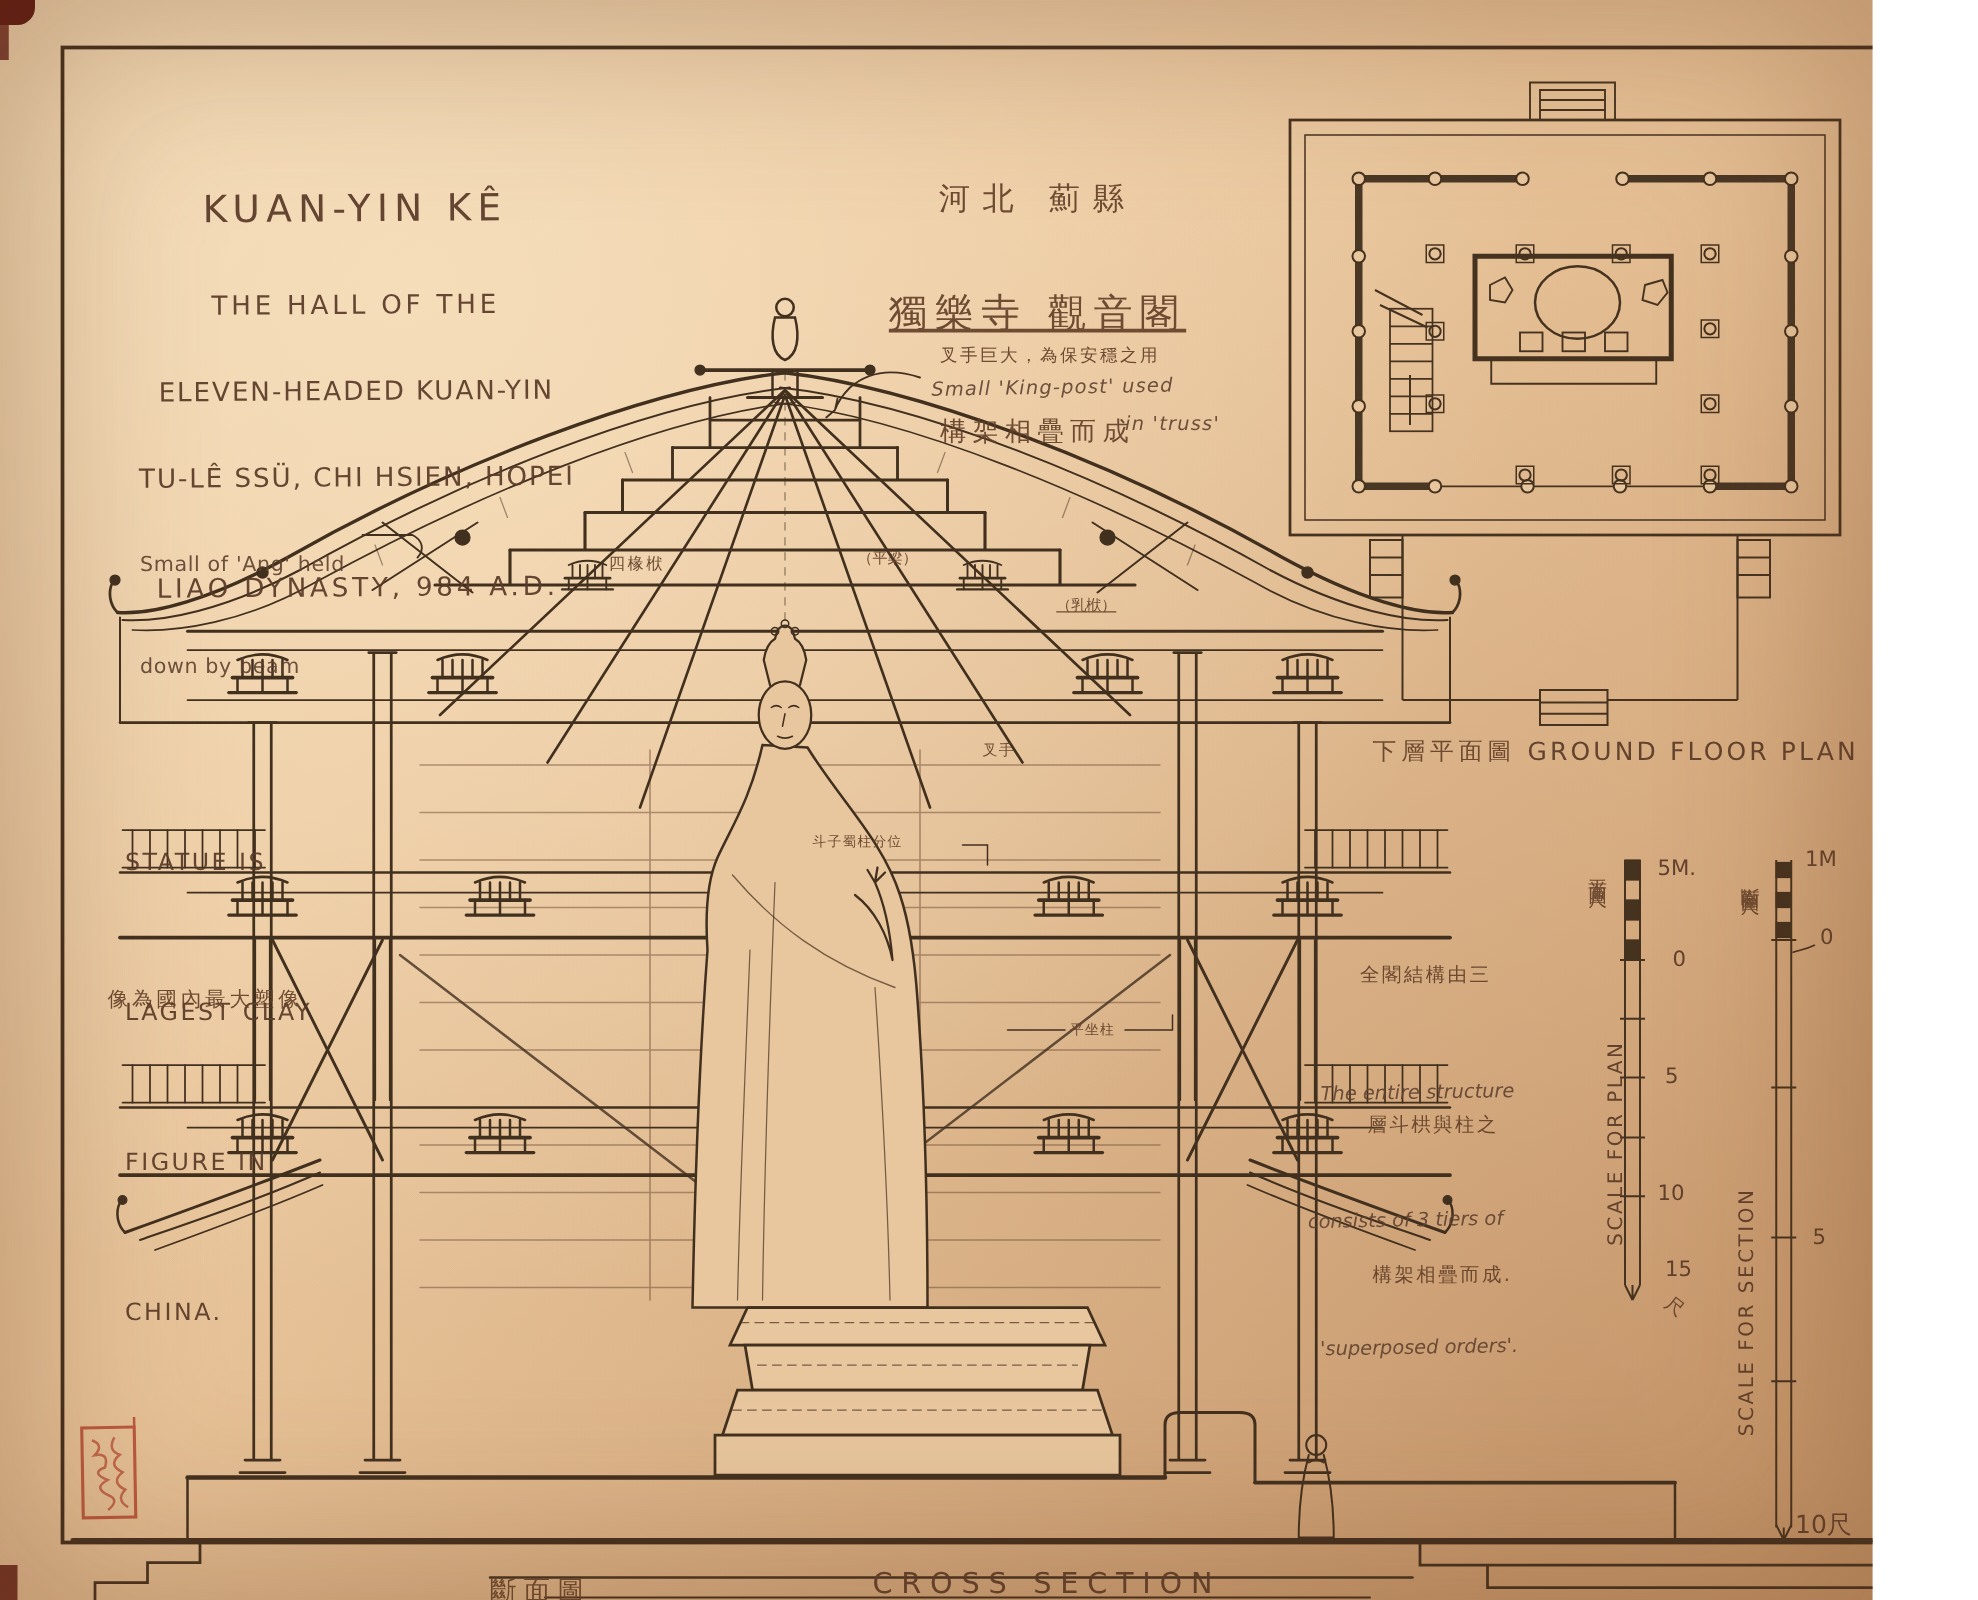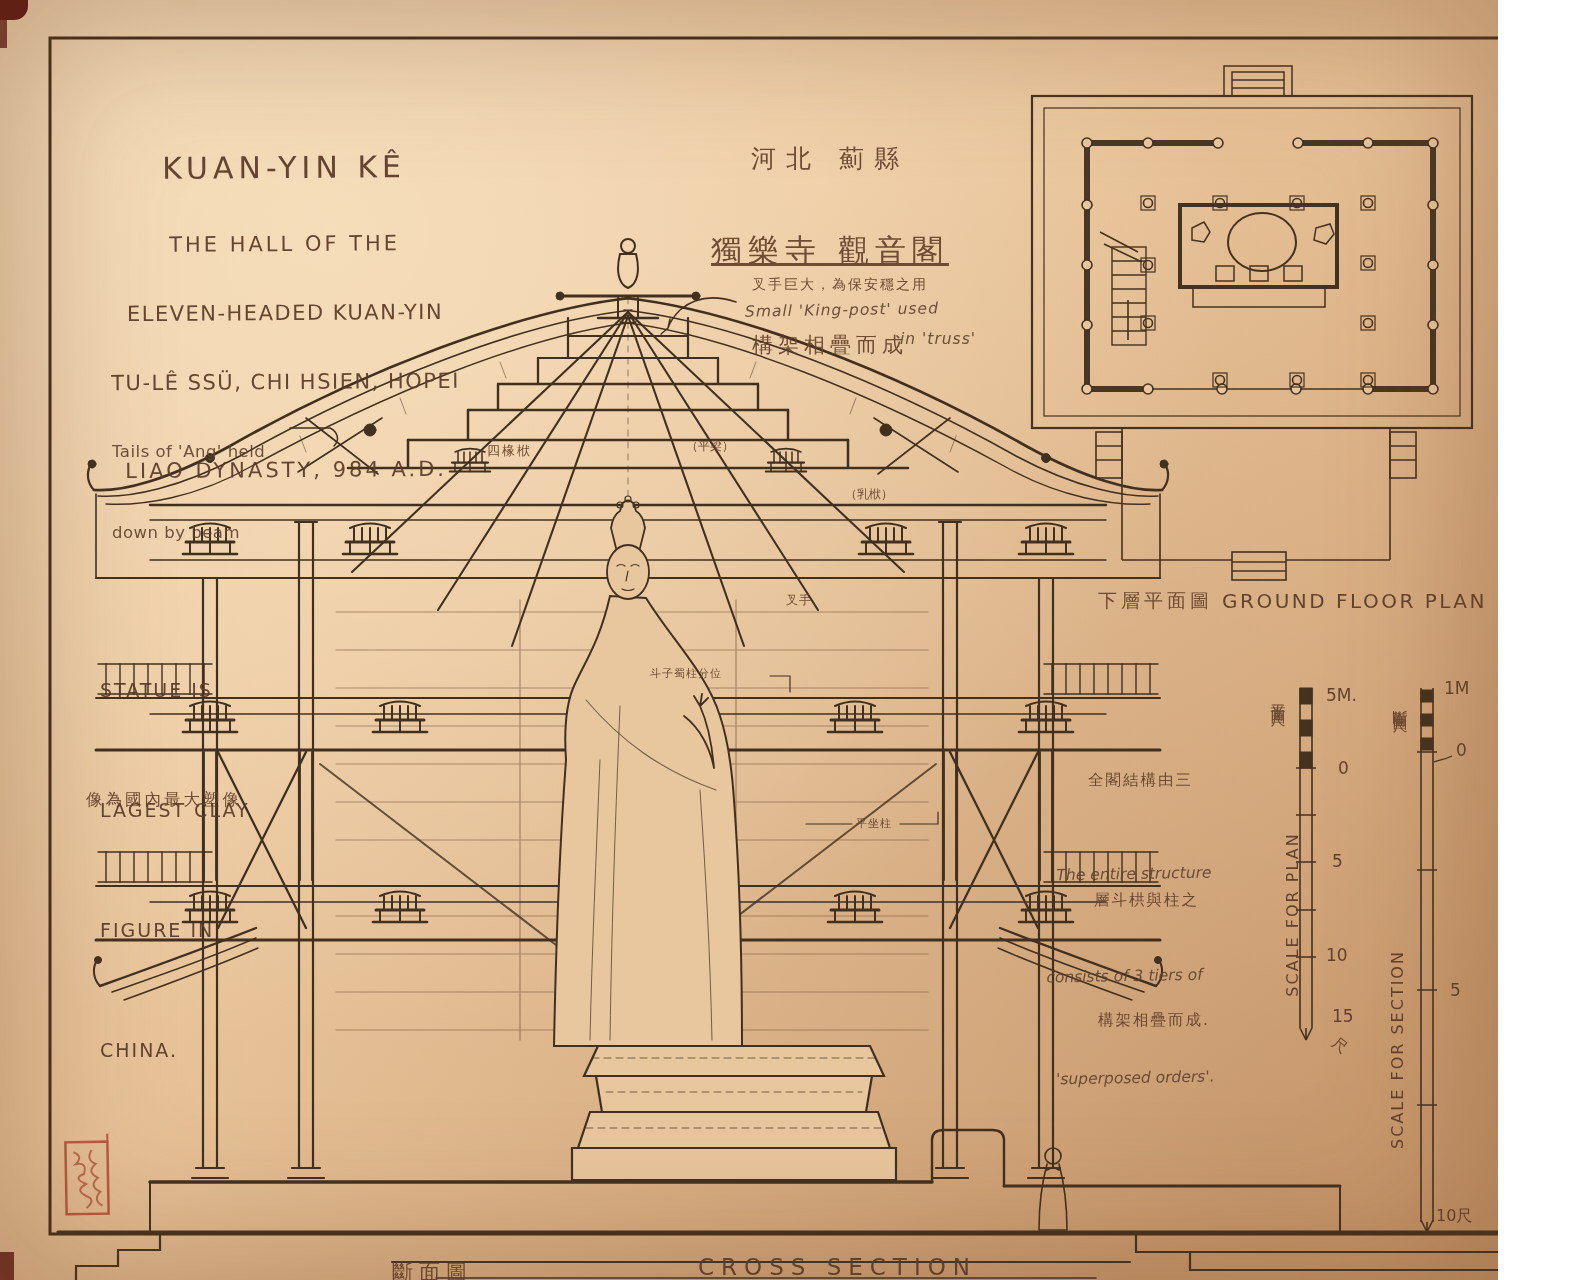--- a/index.html
+++ b/index.html
@@ -331,21 +331,21 @@
 <div class="txt cjk center" style="left:695px;top:104px;width:270px;">
   <div style="font-size:25px;letter-spacing:10px;">河北 薊縣</div>
   <div style="font-size:31px;letter-spacing:6px;margin-top:17px;text-decoration:underline;">獨樂寺 觀音閣</div>
   <div style="font-size:21px;letter-spacing:5px;margin-top:21px;">構架相疊而成</div>
 </div>
 
 <div class="txt cjk" style="left:1098px;top:588px;font-size:19px;letter-spacing:4px;">下層平面圖</div>
 <div class="txt arch" style="left:1222px;top:589px;font-size:20px;letter-spacing:2.5px;">GROUND FLOOR PLAN</div>
 
 <div class="txt hand" style="left:112px;top:384px;font-size:16.5px;letter-spacing:.5px;line-height:27px;">
-  <div>Tails of 'Ang' held</div>
+  <div>Small of 'Ang' held</div>
   <div>down by beam</div>
 </div>
 
 <div class="txt cjk" style="left:752px;top:276px;font-size:14px;letter-spacing:2px;">叉手巨大，為保安穩之用</div>
 <div class="txt hand it" style="left:745px;top:301px;font-size:15.5px;letter-spacing:1px;transform:rotate(-1deg);">Small 'King-post' used</div>
 <div class="txt hand it" style="left:852px;top:330px;font-size:15.5px;letter-spacing:1px;margin-left:48px;">in 'truss'</div>
 
 <div class="txt arch" style="left:100px;top:590px;font-size:19px;letter-spacing:2px;line-height:40px;">
   <div>STATUE IS</div>
   <div>LAGEST CLAY</div>
@@ -362,21 +362,21 @@
 </div>
 
 <div class="txt hand it" style="left:1046px;top:789px;font-size:15.5px;line-height:34px;transform:rotate(-1deg);">
   <div style="margin-left:12px;">The entire structure</div>
   <div>consists of 3 tiers of</div>
   <div style="margin-left:8px;">'superposed orders'.</div>
 </div>
 
 <div class="txt cjk" style="left:487px;top:442px;font-size:13px;letter-spacing:2px;">四椽栿</div>
 <div class="txt cjk" style="left:686px;top:438px;font-size:12px;">（平梁）</div>
-<div class="txt cjk" style="left:845px;top:486px;font-size:12px;">（乳栿）</div>
+<div class="txt cjk" style="left:845px;top:476px;font-size:12px;text-decoration:underline;">（乳栿）</div>
 <div class="txt cjk" style="left:786px;top:592px;font-size:12px;letter-spacing:1px;">叉手</div>
 <div class="txt cjk" style="left:650px;top:666px;font-size:11px;letter-spacing:1px;">斗子蜀柱分位</div>
 <div class="txt cjk" style="left:856px;top:816px;font-size:11px;letter-spacing:1px;">平坐柱</div>
 
 <div class="txt cjk" style="left:392px;top:1258px;font-size:21px;letter-spacing:6px;">斷面圖</div>
 <div class="txt arch" style="left:650px;top:1254px;font-size:23px;letter-spacing:7px;margin-left:48px;">CROSS SECTION</div>
 
 <div class="txt cjk vcjk" style="left:1268px;top:692px;font-size:15px;">平面圖尺</div>
 <div class="txt arch rot" style="left:1202px;top:905px;width:180px;font-size:16px;letter-spacing:2px;">SCALE FOR PLAN</div>
 <div class="txt arch" style="left:1326px;top:685px;font-size:17px;">5M.</div>
@@ -384,21 +384,21 @@
 <div class="txt arch" style="left:1332px;top:851px;font-size:17px;">5</div>
 <div class="txt arch" style="left:1326px;top:945px;font-size:17px;">10</div>
 <div class="txt arch" style="left:1332px;top:1006px;font-size:17px;">15</div>
 <div class="txt cjk" style="left:1332px;top:1036px;font-size:15px;transform:rotate(38deg);">尺</div>
 
 <div class="txt cjk vcjk" style="left:1390px;top:698px;font-size:15px;">斷面圖尺</div>
 <div class="txt arch rot" style="left:1282px;top:1040px;width:230px;font-size:16px;letter-spacing:2px;">SCALE FOR SECTION</div>
 <div class="txt arch" style="left:1444px;top:678px;font-size:17px;">1M</div>
 <div class="txt arch" style="left:1456px;top:740px;font-size:17px;">0</div>
 <div class="txt arch" style="left:1450px;top:980px;font-size:17px;">5</div>
-<div class="txt arch" style="left:1436px;top:1206px;font-size:16px;">10尺</div>
+<div class="txt arch" style="left:1436px;top:1206px;font-size:20px;">10尺</div>
 
 <div class="corner" style="left:0;top:0;width:28px;height:20px;border-radius:0 0 14px 0;"></div>
 <div class="corner" style="left:0;top:0;width:7px;height:48px;opacity:.8;"></div>
 <div class="corner" style="left:0;top:1252px;width:14px;height:28px;opacity:.85;"></div>
 <div class="corner" style="left:1556px;top:0;width:26px;height:10px;opacity:.6;"></div>
 <div class="vig"></div>
 
 </div>
 
 </body></html>

